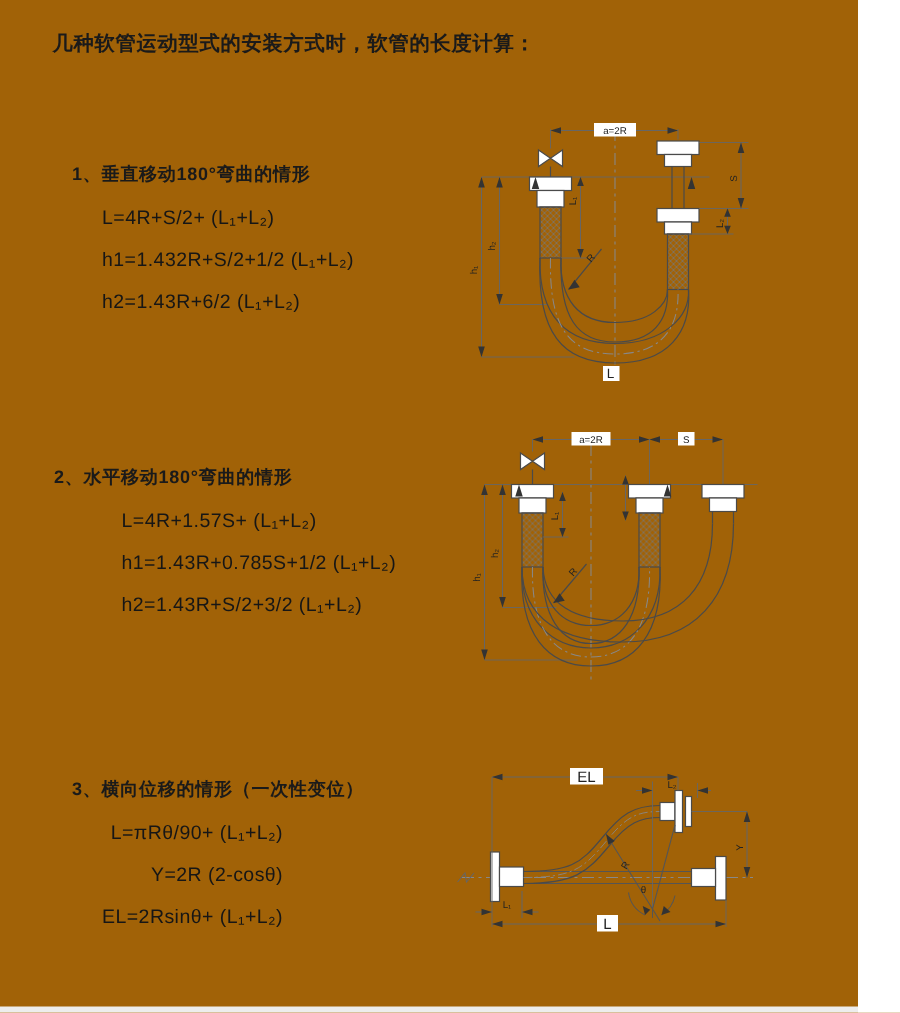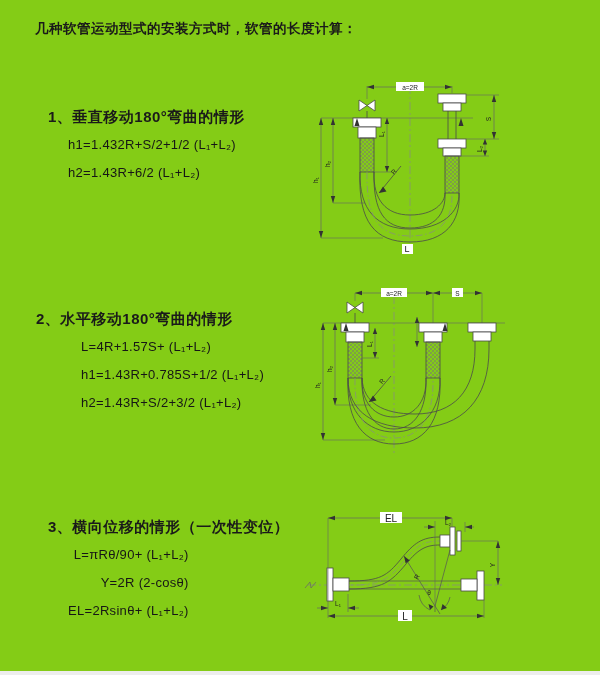--- a/index.html
+++ b/index.html
@@ -1,19 +1,19 @@
 <!DOCTYPE html>
 <html><head>
 <meta charset="utf-8">
 <style>
   html,body{margin:0;padding:0;background:#fff;}
-  .page{position:relative;width:600px;height:675px;background:#84cc16;overflow:hidden;
-        font-family:"Liberation Sans",sans-serif;color:#1a1a1a;}
+  .page{position:relative;width:556px;height:675px;background:#a16207;overflow:hidden;
+        font-family:"Liberation Sans",sans-serif;color:#1a1a1a;padding-left:16px;}
   .title{position:absolute;left:35px;top:20px;font-size:13.5px;font-weight:600;letter-spacing:.5px;}
-  .sec-heading{position:absolute;font-size:15px;font-weight:600;letter-spacing:.5px;white-space:nowrap;}
+  .sec-heading{position:absolute;font-size:12px;font-weight:600;letter-spacing:.5px;white-space:nowrap;}
   .formulas{position:absolute;font-size:13px;font-weight:400;line-height:28px;letter-spacing:.3px;color:#161616;}
   .formulas div{white-space:pre;}
   .dsvg{position:absolute;}
   svg{overflow:visible;}
   svg text{font-family:"Liberation Sans",sans-serif;fill:#222;}
   .tiny{font-size:6.5px;}
   .mid{font-size:9px;}
   .big{font-size:10px;}
   .edge{position:absolute;left:0;bottom:0;width:600px;height:4px;background:#ededed;}
 </style>
@@ -21,20 +21,21 @@
 <body>
 
 <div class="page">
 
   <div class="title">几种软管运动型式的安装方式时，软管的长度计算：</div>
 
   <div class="sec-heading" style="left:48px;top:108px;">
     <span>1、</span><span>垂直移动180°弯曲的情形</span>
   </div>
   <div class="formulas" style="left:68px;top:131px;">
+    <div>L=4R+S/2+ (L₁+L₂)</div>
     <div>h1=1.432R+S/2+1/2 (L₁+L₂)</div>
     <div>h2=1.43R+6/2 (L₁+L₂)</div>
   </div>
 
   <div class="sec-heading" style="left:36px;top:310px;">
     <span>2、</span><span>水平移动180°弯曲的情形</span>
   </div>
   <div class="formulas" style="left:81px;top:333px;">
     <div>L=4R+1.57S+ (L₁+L₂)</div>
     <div>h1=1.43R+0.785S+1/2 (L₁+L₂)</div>

